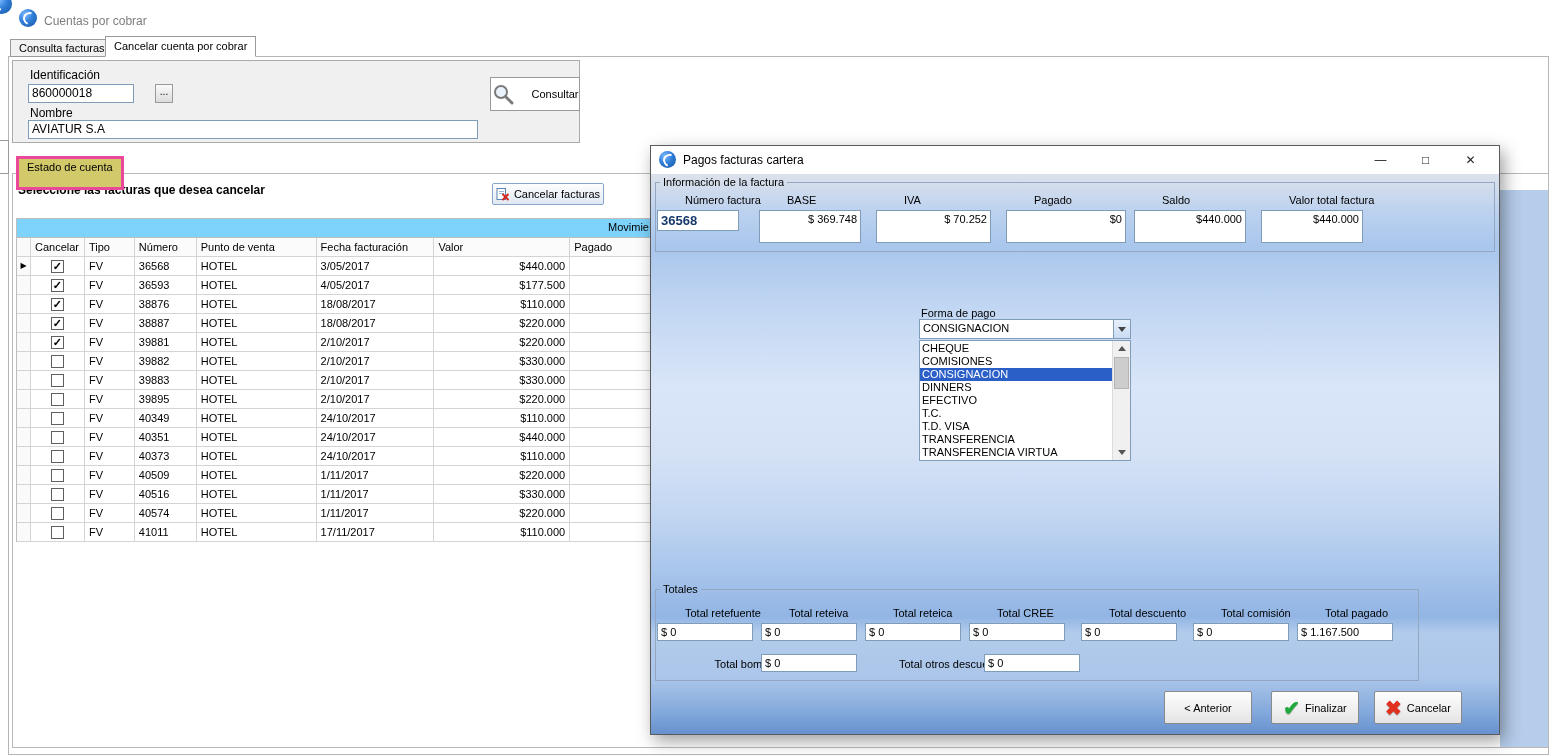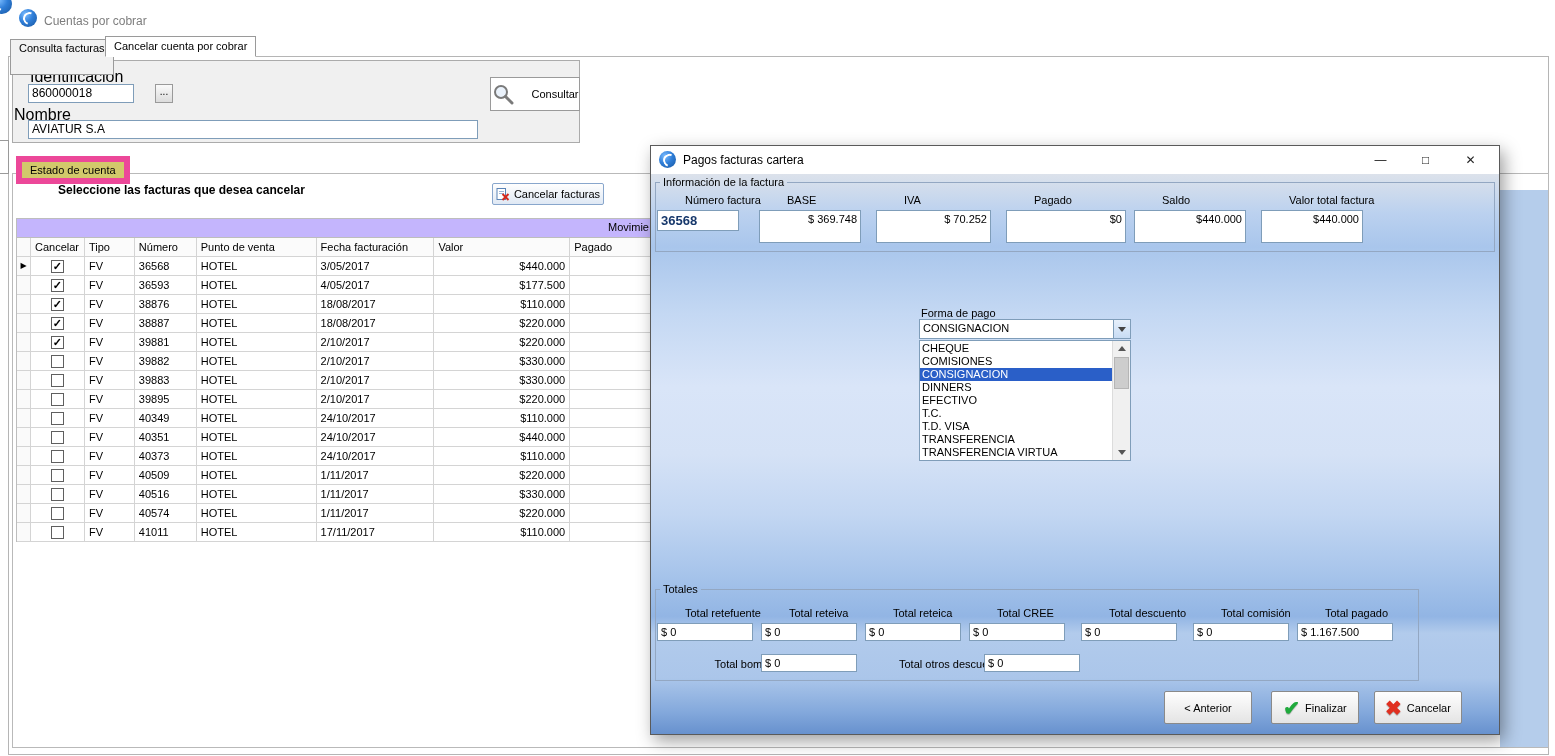--- a/index.html
+++ b/index.html
@@ -11,55 +11,55 @@
     background:radial-gradient(circle at 35% 30%, #7cbcff 0%, #2f7ed8 45%, #17559e 100%);position:relative;}
   .logo-circle:after{content:"";position:absolute;left:22%;top:16%;width:50%;height:50%;
     border:2px solid #fff;border-right-color:transparent;border-bottom-color:transparent;
     border-radius:50%;transform:rotate(-25deg);}
   .corner-icon{position:absolute;left:-8px;top:-6px;width:20px;height:20px;}
   .app-logo{position:absolute;left:19px;top:9px;width:18px;height:18px;}
   .app-title{position:absolute;left:44px;top:14px;color:#7d7d7d;font-size:12px;}
 
   .tab{position:absolute;font-size:11px;background:#f1f1f1;border:1px solid #9a9a9a;
        box-sizing:border-box;padding:0 8px;white-space:nowrap;cursor:pointer;}
-  #tab0{left:10px;top:39px;height:36px;line-height:16px;z-index:1;}
+  #tab0{left:10px;top:39px;height:18px;line-height:16px;z-index:1;}
   #tab1{left:105px;top:36px;height:21px;line-height:19px;background:#fff;border-bottom:1px solid #fff;z-index:3;}
   .tab-page{position:absolute;left:8px;top:56px;width:1541px;height:699px;background:#fff;
             border:1px solid #b5b5b5;box-sizing:border-box;}
 
   .form-box{position:absolute;left:12px;top:60px;width:568px;height:83px;background:#f0f0f0;
             border:1px solid #ababab;box-sizing:border-box;}
-  .lbl{position:absolute;font-size:16px;white-space:nowrap;}
+  .lbl{position:absolute;font-size:12px;white-space:nowrap;}
   .tbx{position:absolute;height:19px;background:#fff;border:1px solid #7f9db9;font-size:12px;
        line-height:17px;padding:0 3px;box-sizing:border-box;white-space:nowrap;overflow:hidden;cursor:text;}
   .dots-btn{position:absolute;left:155px;top:84px;width:18px;height:19px;
        background:linear-gradient(#fafafa,#dcdcdc);border:1px solid #9a9a9a;box-sizing:border-box;
        font-size:10px;line-height:14px;text-align:center;cursor:pointer;}
   .consultar-btn{position:absolute;left:490px;top:77px;width:90px;height:34px;background:#fff;
        border:1px solid #9a9a9a;display:flex;align-items:center;justify-content:center;gap:16px;
        font-size:11px;box-sizing:border-box;cursor:pointer;}
   .mag{width:24px;height:24px;}
 
   .left-mini-tab{position:absolute;left:0;top:140px;width:9px;height:34px;background:#fff;
        border:1px solid #9a9a9a;border-left:none;box-sizing:border-box;cursor:pointer;}
 
   .estado-panel{position:absolute;left:12px;top:173px;width:1537px;height:575px;background:#fff;
        border:1px solid #b9b9b9;box-sizing:border-box;}
   .side-strip{position:absolute;left:1500px;top:190px;width:48px;height:557px;background:var(--side-panel-blue,#b5cdeb);}
-  .estado-tab{position:absolute;left:16px;top:156px;height:28px;padding:0 8px;
-       background:var(--estado-tab-bg,#d2c96b);border:6px solid #ec4899;font-size:11px;line-height:16px;
+  .estado-tab{position:absolute;left:16px;top:156px;height:34px;padding:0 8px;
+       background:var(--estado-tab-bg,#d2c96b);border:3px solid #ec4899;font-size:11px;line-height:16px;
        z-index:2;box-sizing:border-box;cursor:pointer;white-space:nowrap;}
-  .instruction{position:absolute;left:18px;top:183px;font-size:12px;font-weight:bold;white-space:nowrap;margin-left:40px;}
+  .instruction{position:absolute;left:18px;top:183px;font-size:12px;font-weight:bold;white-space:nowrap;}
   .cancel-fact-btn{position:absolute;left:492px;top:183px;width:112px;height:22px;
        background:linear-gradient(#fefefe,#dfe8f4);border:1px solid #88a6cc;border-radius:2px;
        display:flex;align-items:center;justify-content:center;gap:4px;font-size:11px;
        box-sizing:border-box;cursor:pointer;}
 
   
-  .band{position:absolute;left:16px;top:218px;width:634px;height:19px;background:#c4b5fd;
+  .band{position:absolute;left:16px;top:218px;width:634px;height:19px;background:#7dd3fc;
         border-left:1px solid #bdbdbd;border-top:1px solid #bdbdbd;box-sizing:border-box;overflow:hidden;}
   .band-text{position:absolute;left:591px;top:2px;font-size:11px;white-space:nowrap;}
   .grid{position:absolute;left:16px;top:237px;width:634px;height:305px;overflow:hidden;background:#fff;}
   .gtable{width:690px;border-left:1px solid #bdbdbd;border-top:1px solid #bdbdbd;box-sizing:border-box;}
   .grow{display:flex;height:19px;}
   .gcell{box-sizing:border-box;border-right:1px solid #d4d4d4;border-bottom:1px solid #d4d4d4;
          font-size:11px;line-height:18px;padding:0 4px;white-space:nowrap;overflow:hidden;}
   .hc{background:#fbfbfb;}
   .sel{width:14px;padding:0;text-align:center;font-size:8px;line-height:18px;background:#fafafa;}
   .cbc{display:flex;align-items:center;justify-content:center;padding:0;cursor:pointer;}
@@ -137,21 +137,21 @@
   <span class="app-title">Cuentas por cobrar</span>
 
   <div class="tab" id="tab0">Consulta facturas</div>
   <div class="tab" id="tab1">Cancelar cuenta por cobrar</div>
   <div class="tab-page"></div>
 
   <div class="form-box"></div>
   <div class="lbl" style="left:30px;top:68px">Identificación</div>
   <div class="tbx" style="left:28px;top:84px;width:106px">860000018</div>
   <div class="dots-btn">...</div>
-  <div class="lbl" style="left:14px;top:106px">Nombre</div>
+  <div class="lbl" style="left:30px;top:106px">Nombre</div>
   <div class="tbx" style="left:28px;top:120px;width:450px">AVIATUR S.A</div>
   <div class="consultar-btn">
     <svg class="mag" viewBox="0 0 24 24">
       <circle cx="10" cy="10" r="6" fill="#eaf2fb" stroke="#7a7a7a" stroke-width="2"></circle>
       <line x1="14.5" y1="14.5" x2="21" y2="21" stroke="#7a7a7a" stroke-width="3" stroke-linecap="round"></line>
     </svg>
     <span>Consultar</span>
   </div>
 
   <div class="left-mini-tab"></div>

